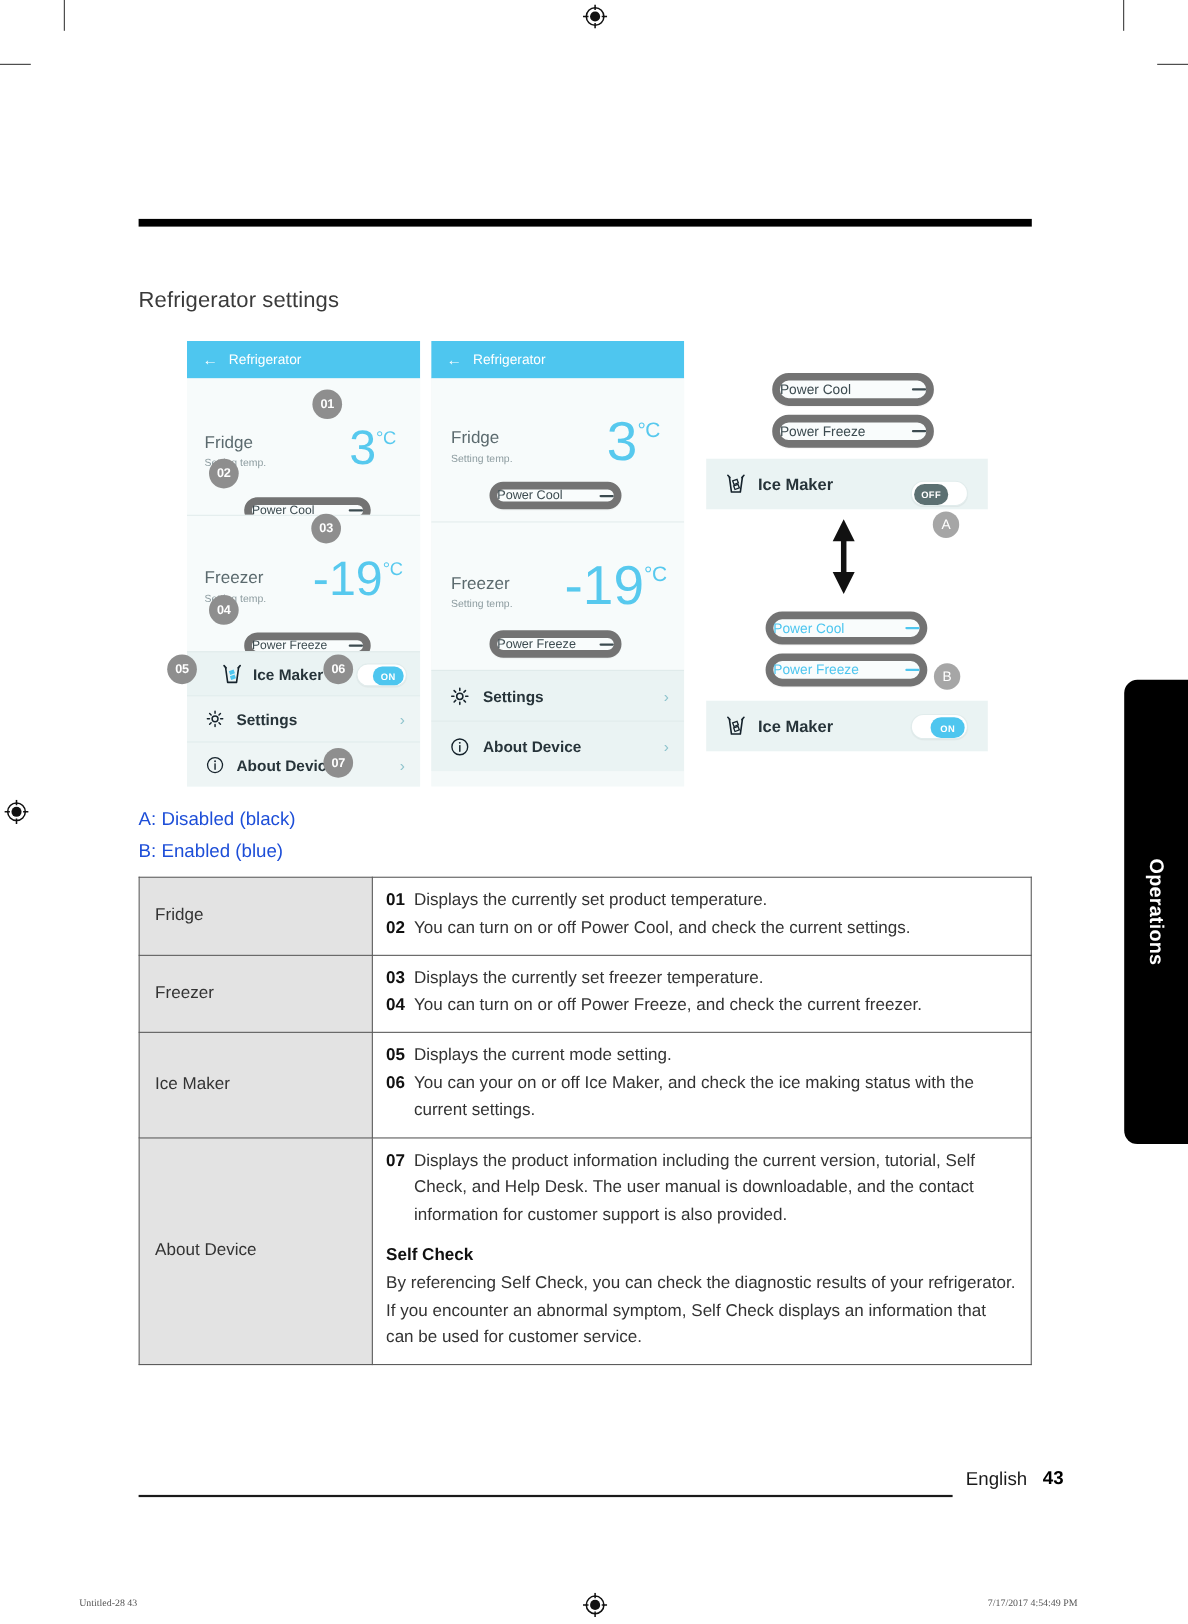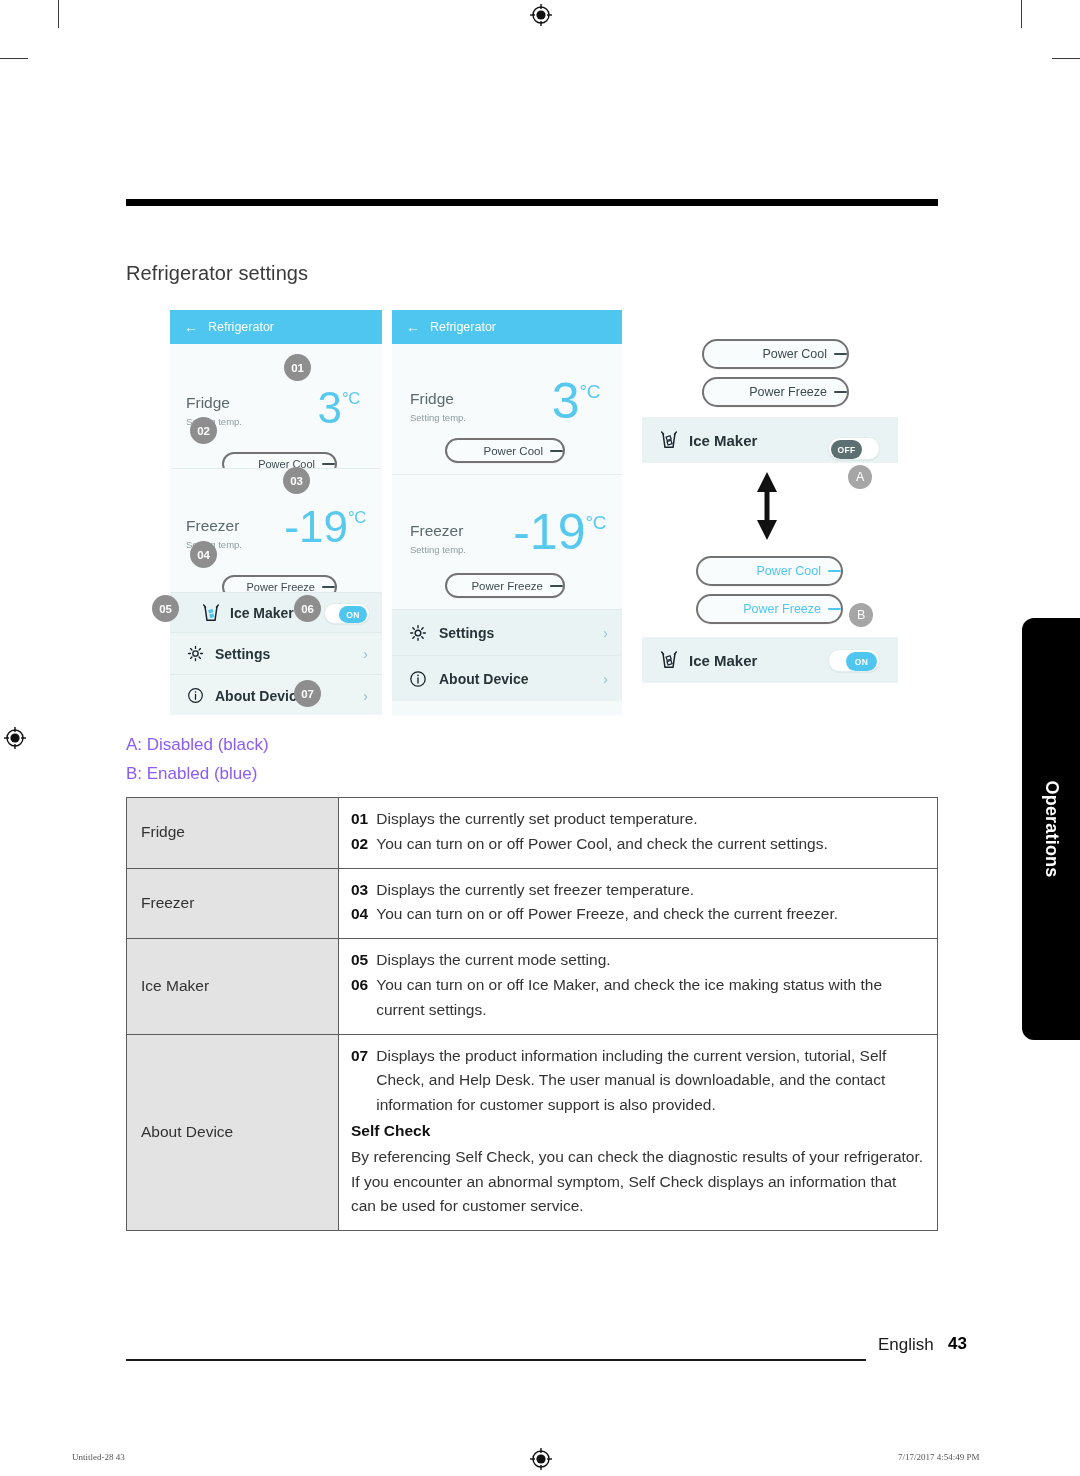--- a/index.html
+++ b/index.html
@@ -41,22 +41,22 @@
   .phone-bar .title { color:#fff; font-size:12.5px; }
 
   .temp-block { position:relative; background:#f7fbfb; }
   .temp-block + .temp-block { border-top:1px solid #e3eded; }
   .tb-label { position:absolute; font-size:15.5px; color:#5b6a6e; }
   .tb-sub   { position:absolute; font-size:9.5px; color:#8d9ca0; }
   .tb-val   { position:absolute; color:#57c9ee; font-weight:300; line-height:1; }
   .tb-val .deg { font-size:.38em; vertical-align:top; position:relative; top:.30em; letter-spacing:-.02em;}
 
   .pill {
-    position:absolute; background:#f9fcfc; border:2px solid #737373;
-    border-radius:999px; display:flex; align-items:center; justify-content:flex-end;
+    position:absolute; background:#f9fcfc; border:7px solid #737373;
+    border-radius:999px; display:flex; align-items:center; justify-content:space-between;
     gap:7px; color:#3c4b50; box-shadow:0 1px 1px rgba(0,0,0,.04);
   }
   .pill .dash { display:inline-block; width:13px; height:2px; background:#3c4b50; border-radius:1px;}
   .pill.on { color:#4ec6ef; }
   .pill.on .dash { background:#4ec6ef; }
 
   .listrow {
     position:absolute; background:#eaf3f3; display:flex; align-items:center;
     border-top:1px solid #e0ebeb;
   }
@@ -85,39 +85,39 @@
     position:absolute; border-radius:50%; background:#8e8e8e; color:#fff;
     display:flex; align-items:center; justify-content:center;
     font-size:11.5px; font-weight:700; letter-spacing:-.2px;
   }
   .badge.ab { background:#a6a6a6; font-weight:400; font-size:12.5px; }
 
   
   .updown { position:absolute; }
 
   
-  .legend { position:absolute; left:126px; font-size:17px; color:#8b5cf6; }
+  .legend { position:absolute; left:126px; font-size:17px; color:#1d4ed8; }
 
   
   table.spec {
     position:absolute; left:126px; top:797px; width:812px;
     border-collapse:collapse; table-layout:fixed;
   }
   table.spec td {
     border:1px solid #5c5c5c; vertical-align:middle;
     font-size:15.5px; color:#333; line-height:1.60;
   }
   td.key {
     width:212px; background:#e3e3e3; padding:10px 14px; color:#222;
   }
   td.val { background:#fff; padding:9px 12px 11px 12px; }
   .li { display:flex; gap:8px; align-items:flex-start; }
   .li .n { font-weight:700; color:#111; flex:0 0 auto; }
   .li .t { flex:1 1 auto; }
-  .subhead { font-weight:700; color:#111; margin-top:1px; }
+  .subhead { font-weight:700; color:#111; margin-top:11px; }
   .para { margin-top:1px; }
 
   
   .sidetab {
     position:absolute; right:0px; top:618px; width:58px; height:422px;
     background:#000; border-radius:12px 0 0 12px;
   }
   .sidetab span {
     position:absolute; left:50%; top:50%;
     transform:translate(-50%,-50%) rotate(90deg);
@@ -417,21 +417,21 @@
       </tr>
       <tr>
         <td class="key">Ice Maker</td>
         <td class="val">
           <div class="li">
             <span class="n">05</span>
             <span class="t">Displays the current mode setting.</span>
           </div>
           <div class="li">
             <span class="n">06</span>
-            <span class="t">You can turn on or off Ice Maker, and check the ice making status with the current settings.</span>
+            <span class="t">You can your on or off Ice Maker, and check the ice making status with the current settings.</span>
           </div>
         </td>
       </tr>
       <tr>
         <td class="key">About Device</td>
         <td class="val">
           <div class="li">
             <span class="n">07</span>
             <span class="t">Displays the product information including the current version, tutorial, Self Check, and Help Desk. The user manual is downloadable, and the contact information for customer support is also provided.</span>
           </div>

